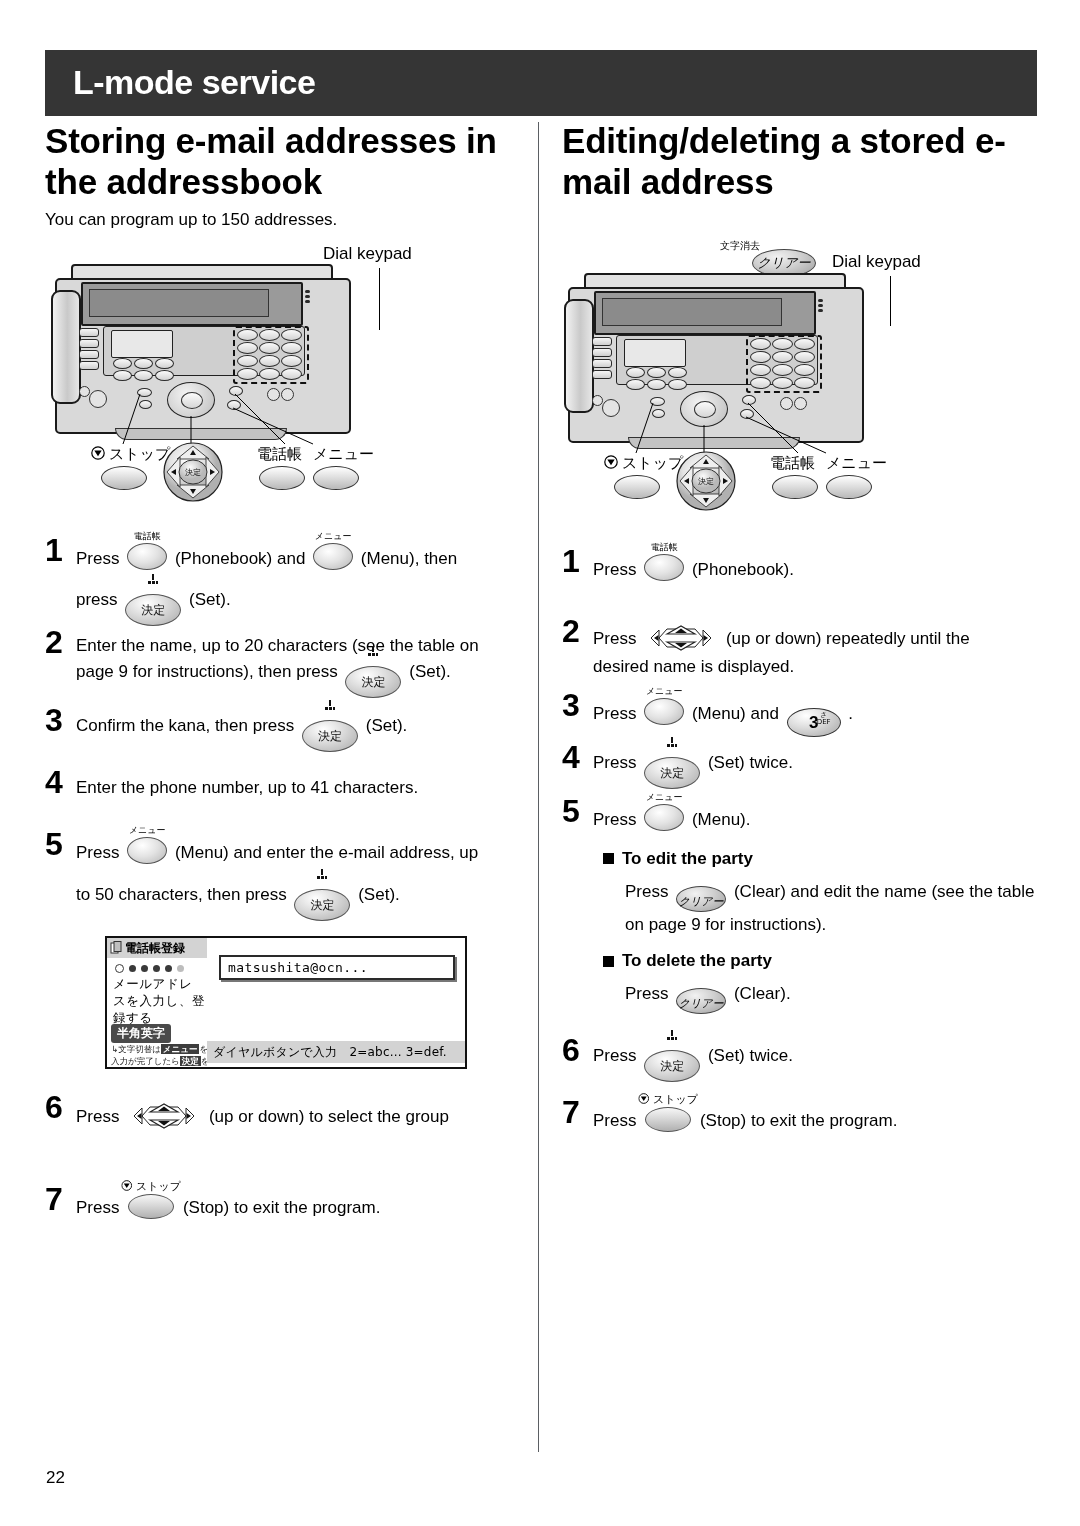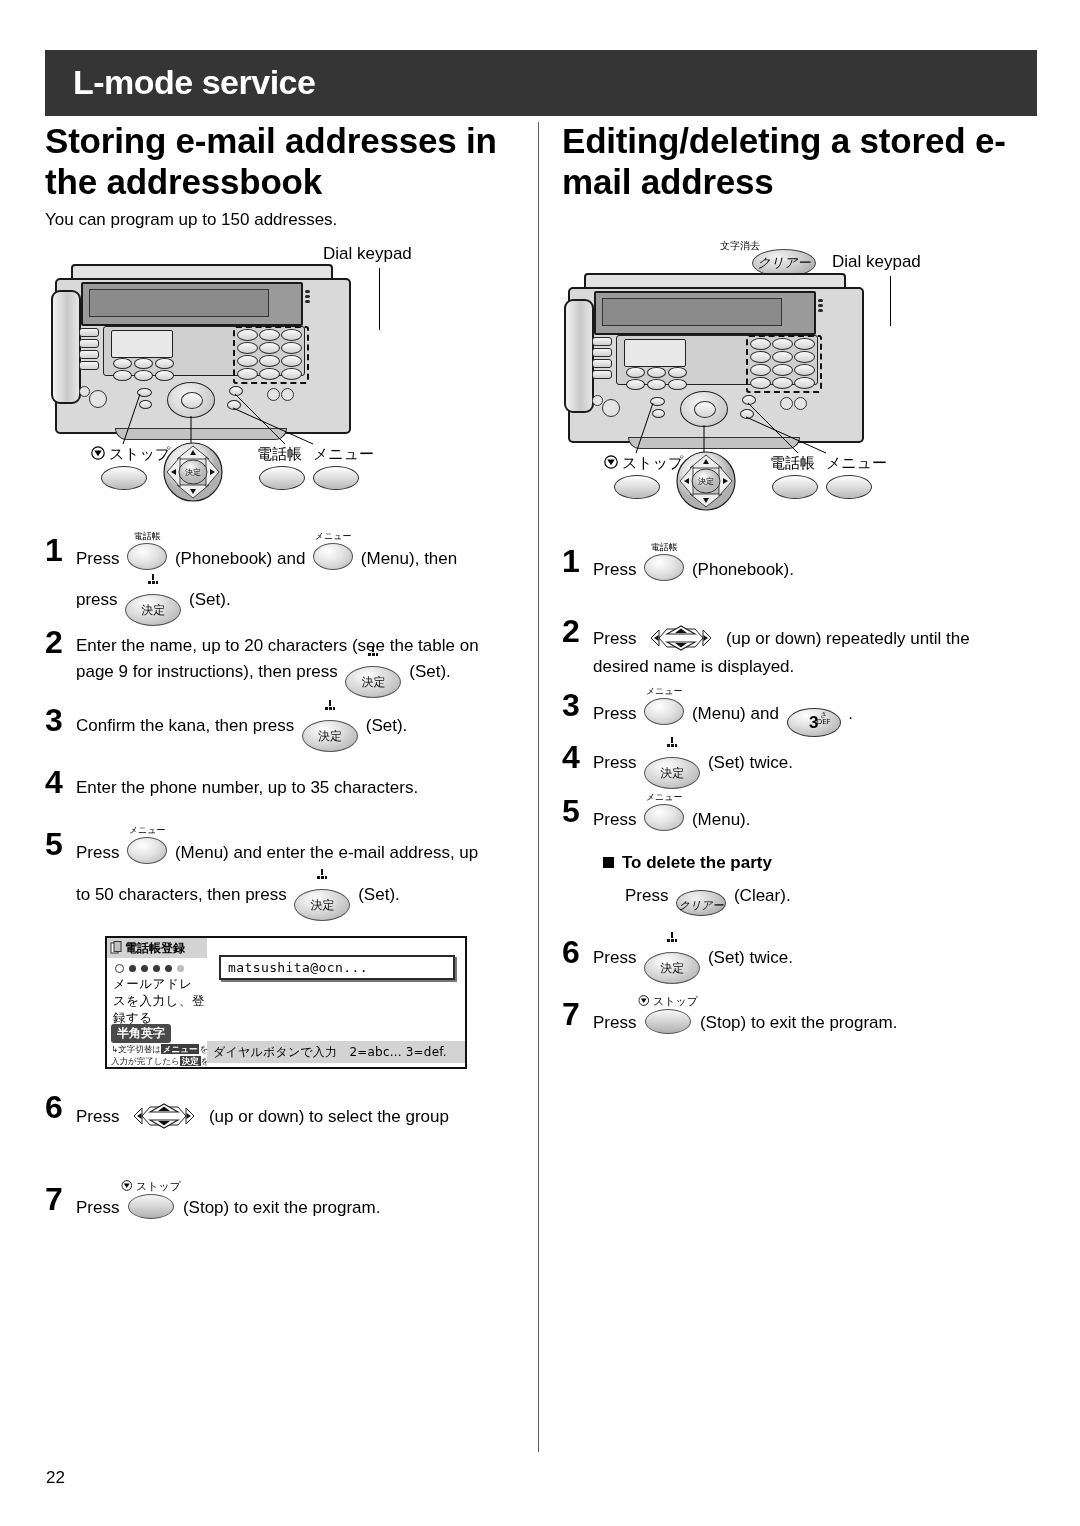--- a/index.html
+++ b/index.html
@@ -411,21 +411,21 @@
                 </svg>
               <span class="ikey-set"><span>決定</span></span>
             </span>
             <span>(Set).</span></p>
         </div>
       </div>
 
       <div class="step" style="min-height:62px;">
         <div class="step-num">4</div>
         <div class="step-body" style="padding-top:9px;">
-          <p>Enter the phone number, up to 35 characters.</p>
+          <p>Enter the phone number, up to 41 characters.</p>
         </div>
       </div>
 
       <div class="step" style="min-height:96px;">
         <div class="step-num">5</div>
         <div class="step-body" style="padding-top:9px;">
           <p><span>Press</span>
             <span class="keywrap"><span class="cap-above">メニュー</span><span class="ikey-round"></span></span>
             <span>(Menu) and enter the e-mail address, up</span></p>
           <p style="margin-top:16px;"><span>to 50 characters, then press</span>
@@ -693,20 +693,31 @@
 
       <div class="step" style="min-height:44px;">
         <div class="step-num">5</div>
         <div class="step-body" style="padding-top:9px;">
           <p><span>Press</span>
             <span class="keywrap"><span class="cap-above">メニュー</span><span class="ikey-round"></span></span>
             <span>(Menu).</span></p>
         </div>
       </div>
 
+      <div style="margin:10px 0 0 41px;">
+        <p class="subhead">
+          <span class="sq"></span>
+          <span>To edit the party</span>
+        </p>
+        <p class="subbody" style="margin:10px 0 0 22px;">
+          <span>Press</span>
+          <span class="ikey-clear"><span>クリアー</span></span>
+          <span>(Clear) and edit the name (see the table on page 9 for instructions).</span>
+        </p>
+      </div>
 
       <div style="margin:14px 0 0 41px;">
         <p class="subhead">
           <span class="sq"></span>
           <span>To delete the party</span>
         </p>
         <p class="subbody" style="margin:10px 0 0 22px;">
           <span>Press</span>
           <span class="ikey-clear"><span>クリアー</span></span>
           <span>(Clear).</span>

